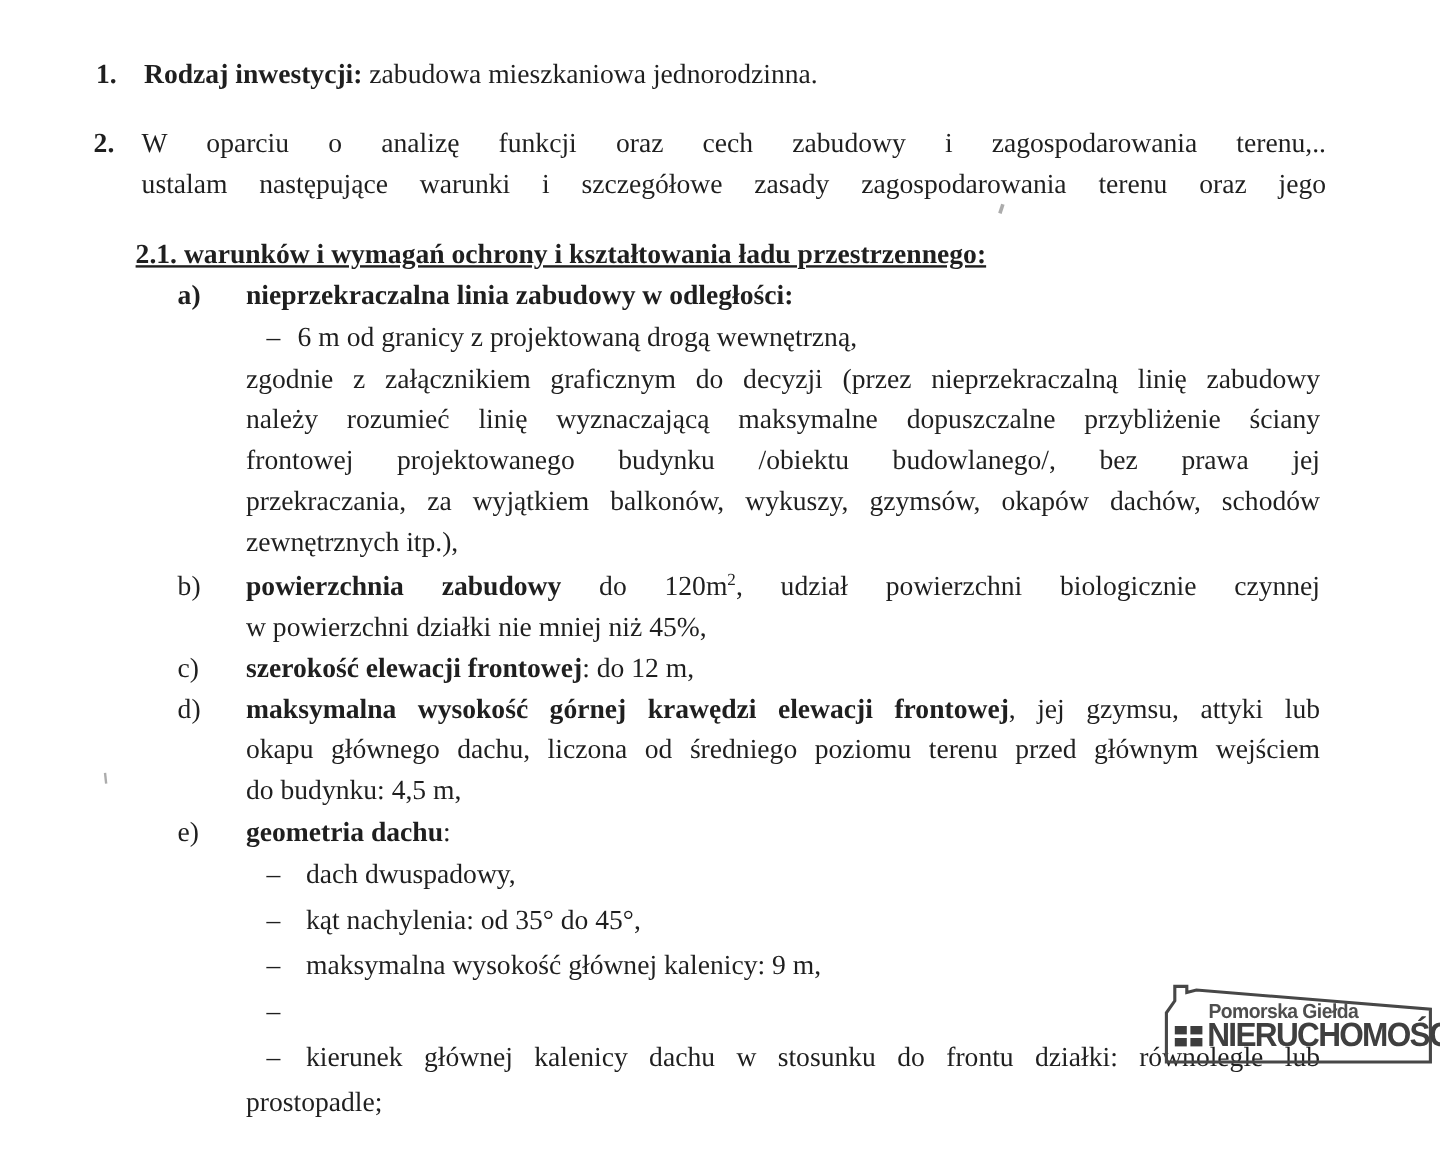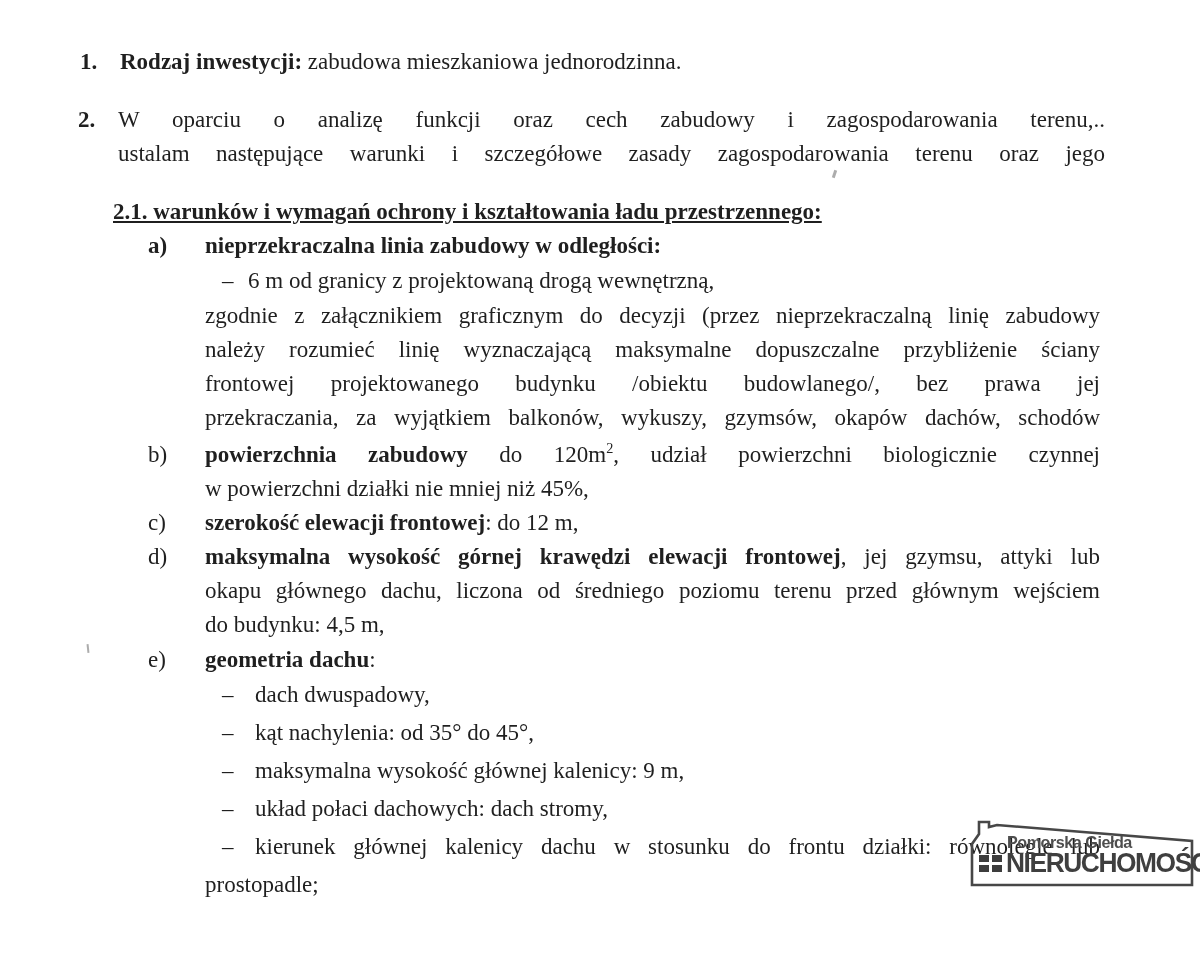--- a/index.html
+++ b/index.html
@@ -100,20 +100,21 @@
       <div class="line b">nieprzekraczalna linia zabudowy w odległości:</div>
       <div class="drow mt1">
         <span class="dashcol-a line">–</span>
         <span class="line">6 m od granicy z projektowaną drogą wewnętrzną,</span>
       </div>
       <div class="mt1">
         <div class="line jl">zgodnie z załącznikiem graficznym do decyzji (przez nieprzekraczalną linię zabudowy</div>
         <div class="line jl">należy rozumieć linię wyznaczającą maksymalne dopuszczalne przybliżenie ściany</div>
         <div class="line jl">frontowej projektowanego budynku /obiektu budowlanego/, bez prawa jej</div>
         <div class="line jl">przekraczania, za wyjątkiem balkonów, wykuszy, gzymsów, okapów dachów, schodów</div>
+        <div class="line">zewnętrznych itp.),</div>
       </div>
     </div>
   </div>
 
   <div class="sec sec-b">
     <span class="lbl line">b)</span>
     <div class="bd">
       <div class="line jl"><span class="b">powierzchnia zabudowy</span><span> do 120m</span><sup class="sq">2</sup><span>, udział powierzchni biologicznie czynnej</span></div>
       <div class="line">w powierzchni działki nie mniej niż 45%,</div>
     </div>
@@ -147,21 +148,20 @@
       <div class="drow mt4">
         <span class="dashcol-e line">–</span>
         <span class="line">kąt nachylenia: od 35° do 45°,</span>
       </div>
       <div class="drow mt4">
         <span class="dashcol-e line">–</span>
         <span class="line">maksymalna wysokość głównej kalenicy: 9 m,</span>
       </div>
       <div class="drow mt4">
         <span class="dashcol-e line">–</span>
-        <span class="line">układ połaci dachowych: dach stromy,</span>
       </div>
       <div class="drow mt4">
         <span class="dashcol-e line">–</span>
         <span class="line jl" style="flex:1">kierunek głównej kalenicy dachu w stosunku do frontu działki: równolegle lub</span>
       </div>
       <div class="drow mt4">
         <span class="line indent-cont">prostopadle;</span>
       </div>
     </div>
   </div>

